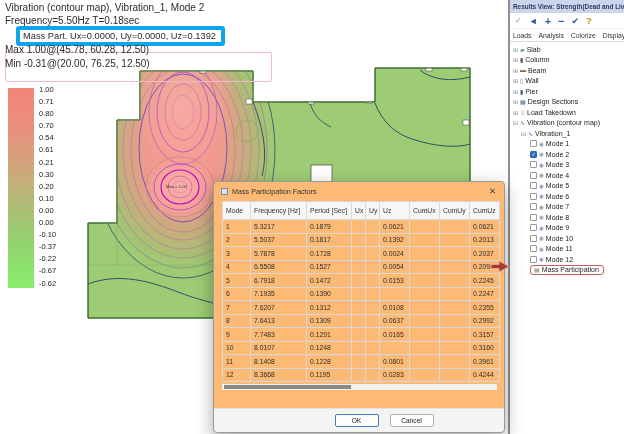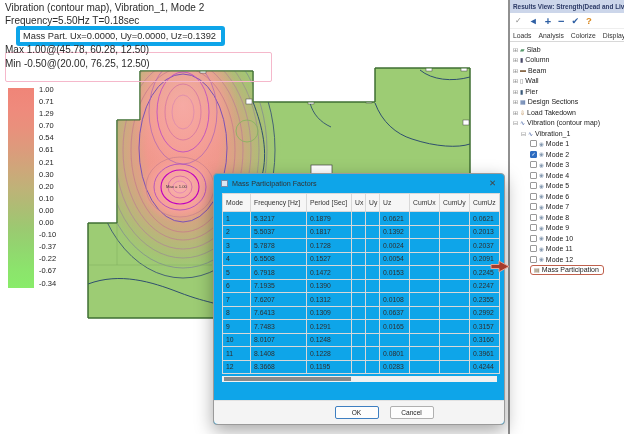--- a/index.html
+++ b/index.html
@@ -17,21 +17,21 @@
   .legend-bar { position:absolute; left:8px; top:88px; width:26px; height:200px; z-index:2;
     background:linear-gradient(to bottom,#f08578 0%,#ef8a7c 10%,#e9907c 20%,#dd9a7c 30%,#cfa67a 40%,
                #bfb278 50%,#adbd74 60%,#9cc971 70%,#92d66f 80%,#8ce36c 90%,#89ec6a 100%); }
   .legend-labels { position:absolute; left:39px; top:84px; z-index:2; }
   .legend-labels div { height:12.1px; line-height:12.1px; font-size:7.5px; color:#222; }
 
   
   .map-wrap { position:absolute; left:0; top:0; width:510px; height:434px; z-index:1; }
 
   
-  .dialog { position:absolute; left:213px; top:173px; width:292px; height:252px; background:#0ea5e9;
+  .dialog { position:absolute; left:213px; top:181px; width:292px; height:252px; background:#fdba74;
             border:1px solid #9a9a9a; border-radius:4px; box-shadow:0 6px 18px rgba(0,0,0,.35); z-index:10; }
   .dlg-title { height:18px; display:flex; align-items:center; padding:0 8px 0 7px; }
   .dlg-icon { width:7px; height:7px; border:1px solid #7a8aa8; background:#dce6f2; margin-right:4px; flex:none; }
   .dlg-title-text { font-size:7.2px; color:#333; flex:1; }
   .dlg-close { font-size:8.5px; color:#444; cursor:default; }
   .tbl-wrap { margin:1px 7px 0 8px; }
   table { border-collapse:collapse; table-layout:fixed; width:277px; border:1px solid #c8c8c8; }
   th,td { border:1px solid #d8d8d8; font-size:6.8px; font-weight:normal; text-align:left;
           padding:0 3px; height:13.5px; overflow:hidden; white-space:nowrap; color:#2e2e2e; }
   th { background:#f6f6f6; height:18px; color:#333; }
@@ -143,42 +143,42 @@
   <text x="166" y="188" font-size="4.2" fill="#333">Max = 1.00</text>
 </svg>
 </div>
 
 <div class="hl" style="top:2px">Vibration (contour map), Vibration_1, Mode 2</div>
 <div class="hl" style="top:15px">Frequency=5.50Hz T=0.18sec</div>
 <div class="hl-box">
   <span>Mass Part. Ux=0.0000, Uy=0.0000, Uz=0.1392</span>
 </div>
 <div class="hl" style="top:44px">Max 1.00@(45.78, 60.28, 12.50)</div>
-<div class="hl" style="top:58px">Min -0.50@(20.00, 76.25, 12.50)</div>
+<div class="hl" style="top:58px">Min -0.31@(20.00, 76.25, 12.50)</div>
 <div class="pink-rect"></div>
 
 <div class="legend-bar"></div>
 <div class="legend-labels">
   <div>1.00</div>
     <div>0.71</div>
-  <div>1.29</div>
+  <div>0.80</div>
     <div>0.70</div>
   <div>0.54</div>
     <div>0.61</div>
   <div>0.21</div>
     <div>0.30</div>
   <div>0.20</div>
     <div>0.10</div>
   <div>0.00</div>
     <div>0.00</div>
   <div>-0.10</div>
     <div>-0.37</div>
   <div>-0.22</div>
     <div>-0.67</div>
-  <div>-0.34</div>
+  <div>-0.62</div>
 </div>
 
 <div class="dialog">
   <div class="dlg-title">
     <span class="dlg-icon"></span>
     <span class="dlg-title-text">Mass Participation Factors</span>
     <span class="dlg-close">✕</span>
   </div>
   <div class="tbl-wrap">
     <table>

